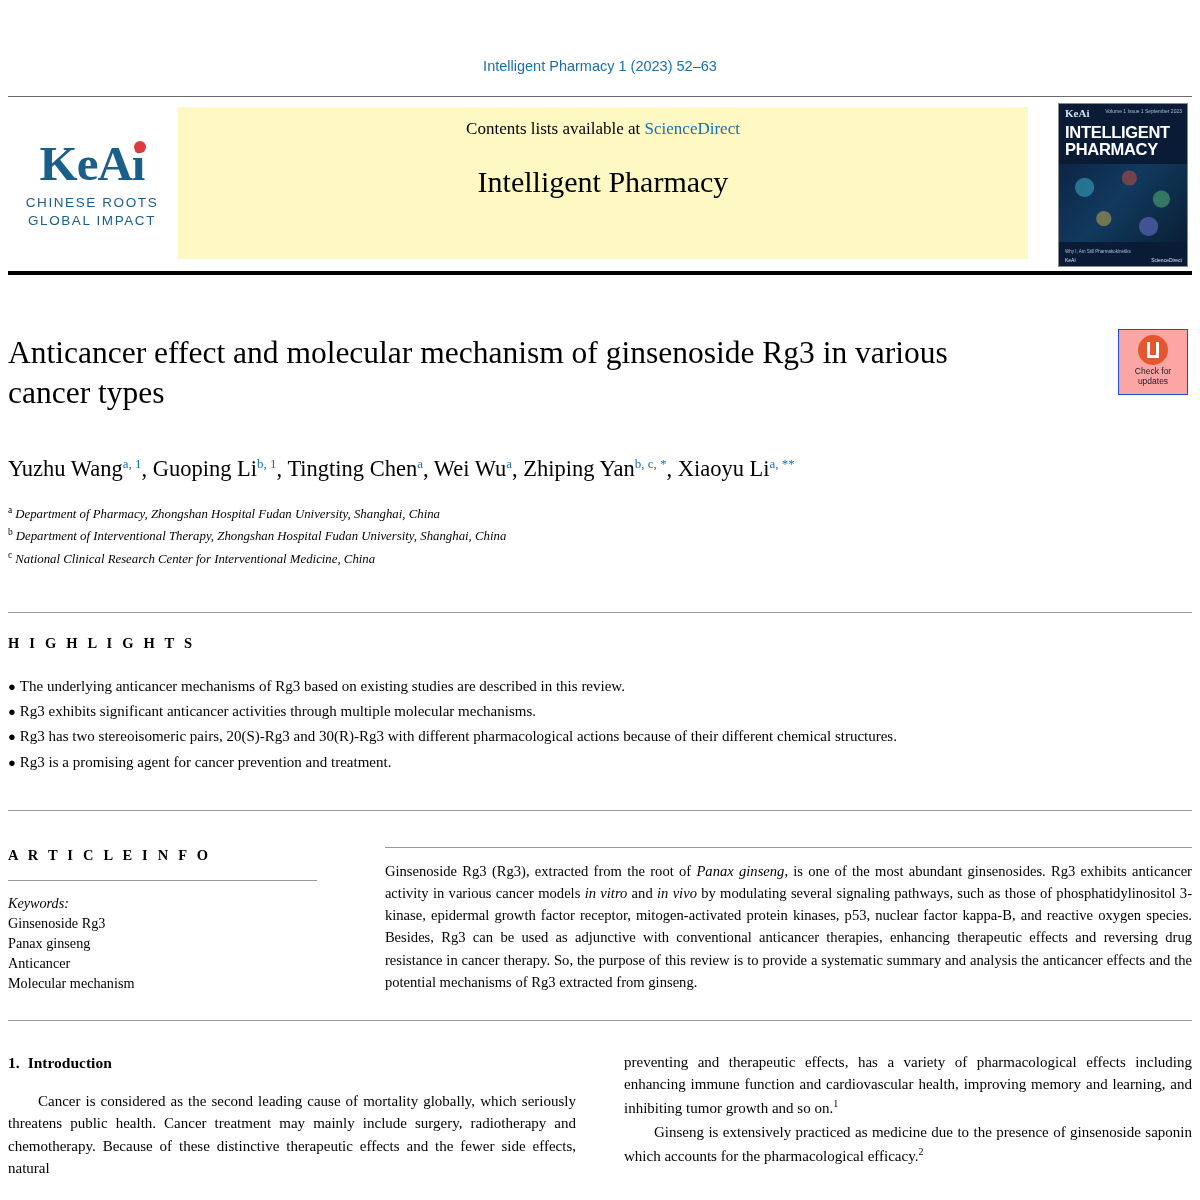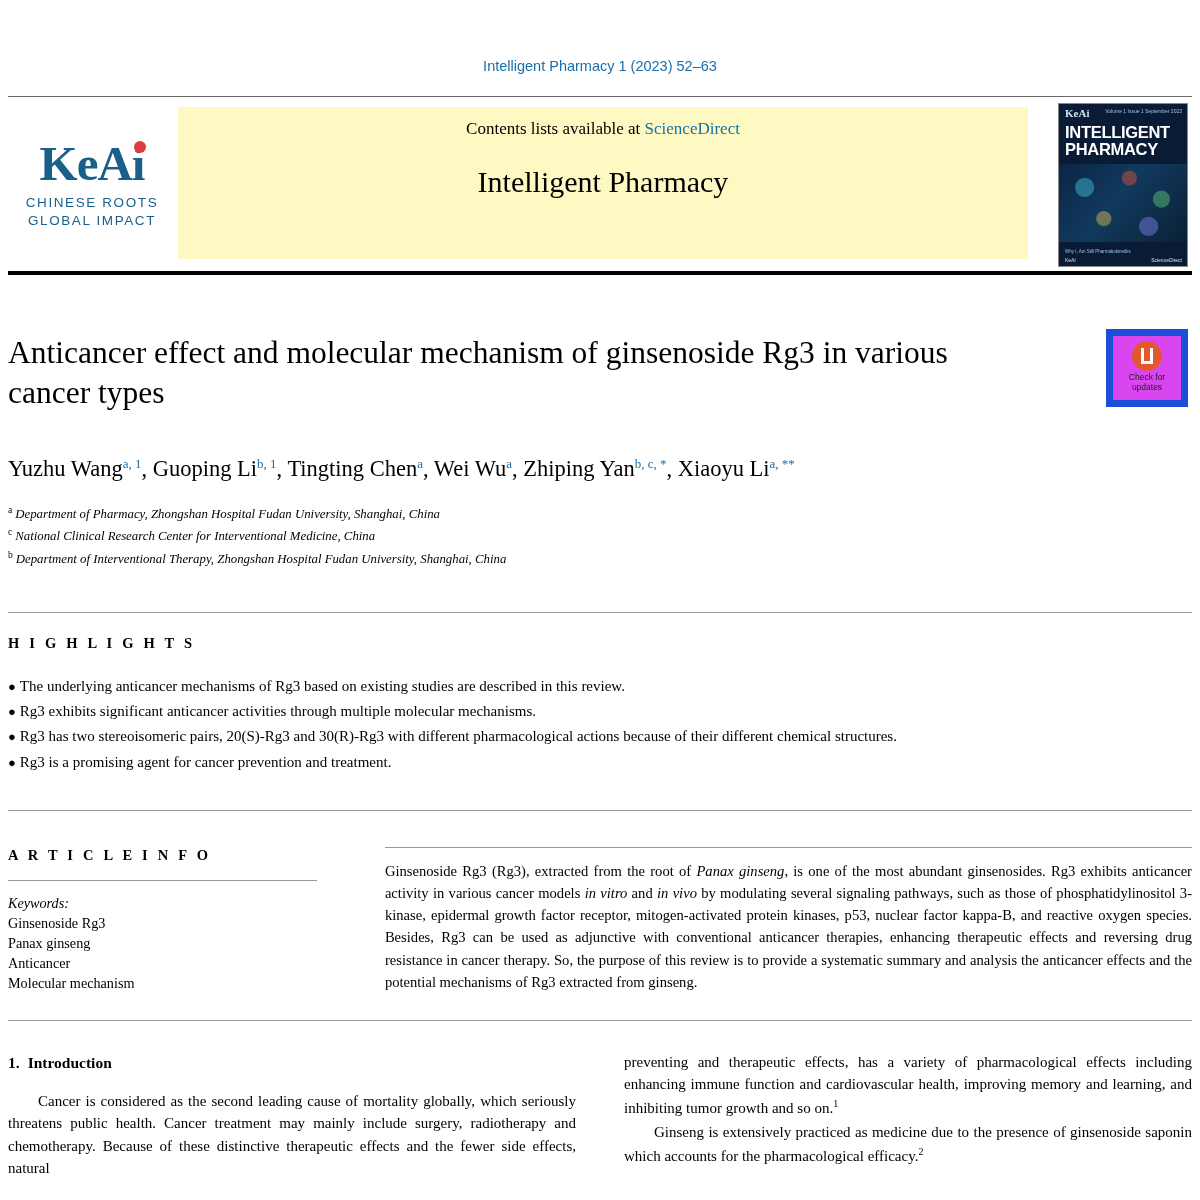--- a/index.html
+++ b/index.html
@@ -197,22 +197,22 @@
     width: 1020px;
     font-weight: normal;
     margin: 0;
   }
   .crossmark {
     position: absolute;
     right: 4px;
     top: -4px;
     width: 68px;
     height: 64px;
-    background: #d946ef;
-    border: 7px solid #1d4ed8;
+    background: #fca5a5;
+    border: 1px solid #1d4ed8;
     text-align: center;
     font-family: "Liberation Sans", sans-serif;
   }
   .cm-circle {
     width: 30px;
     height: 30px;
     border-radius: 50%;
     background: #e4572e;
     margin: 5px auto 2px auto;
     position: relative;
@@ -413,22 +413,22 @@
       </div>
     </div>
   </div>
 
   <div class="authors">
     <span><span>Yuzhu Wang</span><span class="sup">a, 1</span><span>, </span></span><span><span>Guoping Li</span><span class="sup">b, 1</span><span>, </span></span><span><span>Tingting Chen</span><span class="sup">a</span><span>, </span></span><span><span>Wei Wu</span><span class="sup">a</span><span>, </span></span><span><span>Zhiping Yan</span><span class="sup">b, c, *</span><span>, </span></span><span><span>Xiaoyu Li</span><span class="sup">a, **</span></span>
   </div>
 
   <div class="affils">
     <div><span class="mark">a</span><span>Department of Pharmacy, Zhongshan Hospital Fudan University, Shanghai, China</span></div>
+    <div><span class="mark">b</span><span>Department of Interventional Therapy, Zhongshan Hospital Fudan University, Shanghai, China</span></div>
     <div><span class="mark">c</span><span>National Clinical Research Center for Interventional Medicine, China</span></div>
-    <div><span class="mark">b</span><span>Department of Interventional Therapy, Zhongshan Hospital Fudan University, Shanghai, China</span></div>
   </div>
 
   <div class="hl-rule"></div>
   <div class="section-head">H I G H L I G H T S</div>
   <div class="hl-list">
     <div><span class="bullet">●</span><span>The underlying anticancer mechanisms of Rg3 based on existing studies are described in this review.</span></div>
     <div><span class="bullet">●</span><span>Rg3 exhibits significant anticancer activities through multiple molecular mechanisms.</span></div>
     <div><span class="bullet">●</span><span>Rg3 has two stereoisomeric pairs, 20(S)-Rg3 and 30(R)-Rg3 with different pharmacological actions because of their different chemical structures.</span></div>
     <div><span class="bullet">●</span><span>Rg3 is a promising agent for cancer prevention and treatment.</span></div>
   </div>

